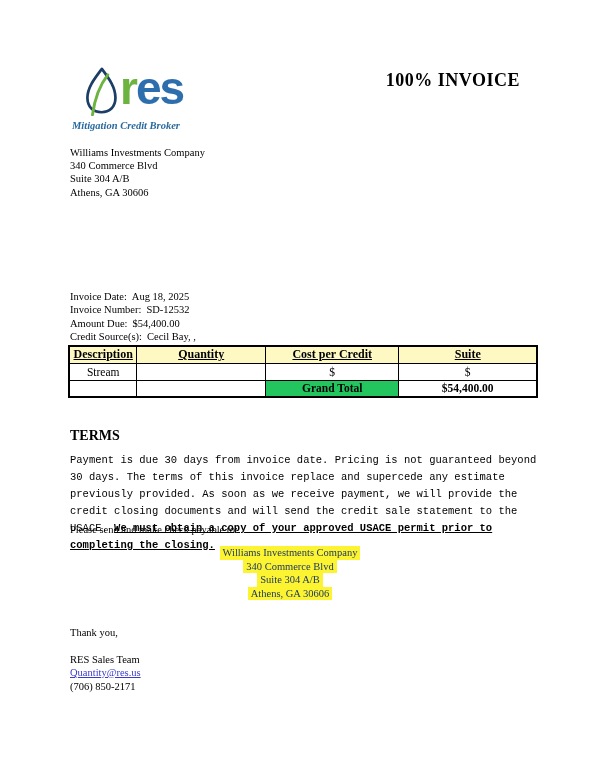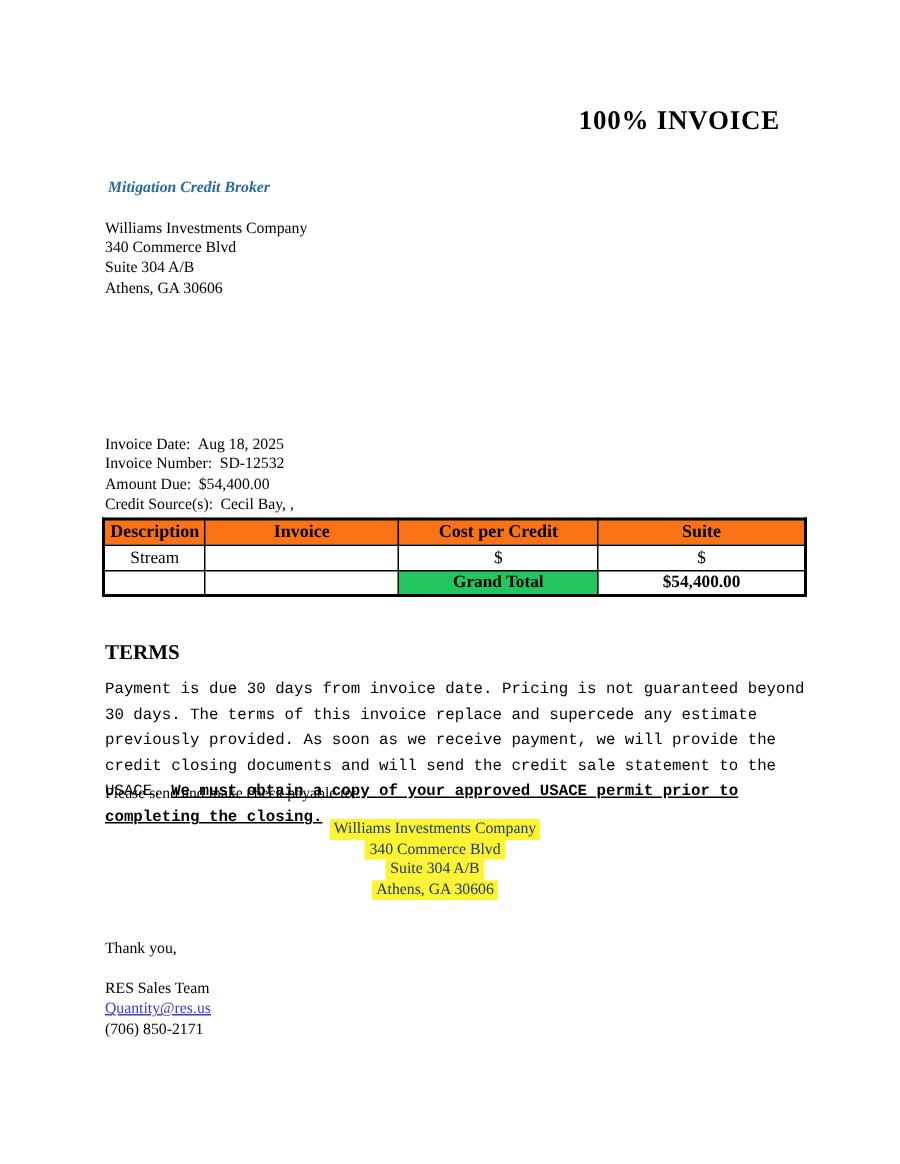--- a/index.html
+++ b/index.html
@@ -32,21 +32,21 @@
   
   .meta { position: absolute; left: 70px; top: 290px; font-size: 10.5px; line-height: 13.4px; }
   .meta .val { margin-left: 5px; }
   
   .credits-table { position: absolute; left: 68px; top: 345px; width: 470px;
                    border-collapse: collapse; font-size: 11.5px; }
   .credits-table th, .credits-table td {
     border: 1px solid #000; text-align: center; height: 17px; padding: 0 2px;
   }
   .credits-table { border: 2px solid #000; }
-  .credits-table th { background: #f97316; font-weight: bold; font-size: 12px; }
+  .credits-table th { background: #fef9c3; font-weight: bold; font-size: 12px; text-decoration: underline; }
   .credits-table .gt-label { background: #22c55e; font-weight: bold; }
   .credits-table .gt-value { font-weight: bold; }
   .col-desc { width: 14.5%; } .col-qty { width: 27.5%; }
   .col-cost { width: 28.5%; margin-top: 32px; } .col-total { width: 29.5%; }
   
   .terms-heading { position: absolute; left: 70px; top: 428px; font-size: 14px; font-weight: bold; }
   .terms-body { position: absolute; left: 70px; top: 452px; width: 478px;
                 font-size: 10.5px; line-height: 17px; font-family: Liberation Mono, monospace; }
   .terms-body .emph { font-weight: bold; text-decoration: underline; }
   
@@ -60,20 +60,29 @@
   .team-name    { position: absolute; left: 70px; top: 654px; font-size: 10.5px; }
   .email-line   { position: absolute; left: 70px; top: 667px; font-size: 10.5px; }
   .email-line a { color: #3a3acd; text-decoration: underline; }
   .phone-line   { position: absolute; left: 70px; top: 681px; font-size: 10.5px; }
 </style>
 </head>
 <body>
 
 <div class="page">
 
+  <div class="logo-wrap">
+    <div class="logo-row">
+      <svg class="leaf" viewBox="0 0 40 58">
+        <path d="M21 3 C 30 15, 37 25, 37 37 C 37 48, 30 54, 20.5 54 C 11 54, 4 48, 4 37 C 4 25, 12 15, 21 3 Z" fill="#ffffff" stroke="#1c3e66" stroke-width="3.2" stroke-linejoin="round"></path>
+        <path d="M10 57 C 12 42, 17 24, 28 10" fill="none" stroke="#6cb33f" stroke-width="3.4" stroke-linecap="round"></path>
+      </svg>
+      <div class="brand"><span class="r">r</span><span class="es">es</span></div>
+    </div>
+  </div>
   <div class="tagline">Mitigation Credit Broker</div>
 
   <div class="doc-title">100% INVOICE</div>
 
   <div class="billto">
     <div>Williams Investments Company</div>
     <div>340 Commerce Blvd</div>
     <div>Suite 304 A/B</div>
     <div>Athens, GA 30606</div>
   </div>
@@ -82,21 +91,21 @@
     <div><span>Invoice Date:</span><span class="val">Aug 18, 2025</span></div>
     <div><span>Invoice Number:</span><span class="val">SD-12532</span></div>
     <div><span>Amount Due:</span><span class="val">$54,400.00</span></div>
     <div><span>Credit Source(s):</span><span class="val">Cecil Bay, ,</span></div>
   </div>
 
   <table class="credits-table">
     <thead>
       <tr>
         <th class="col-desc">Description</th>
-        <th class="col-qty">Invoice</th>
+        <th class="col-qty">Quantity</th>
         <th class="col-cost">Cost per Credit</th>
         <th class="col-total">Suite</th>
       </tr>
     </thead>
     <tbody>
       <tr>
         <td>Stream</td>
         <td></td>
         <td>$</td>
         <td>$</td>

